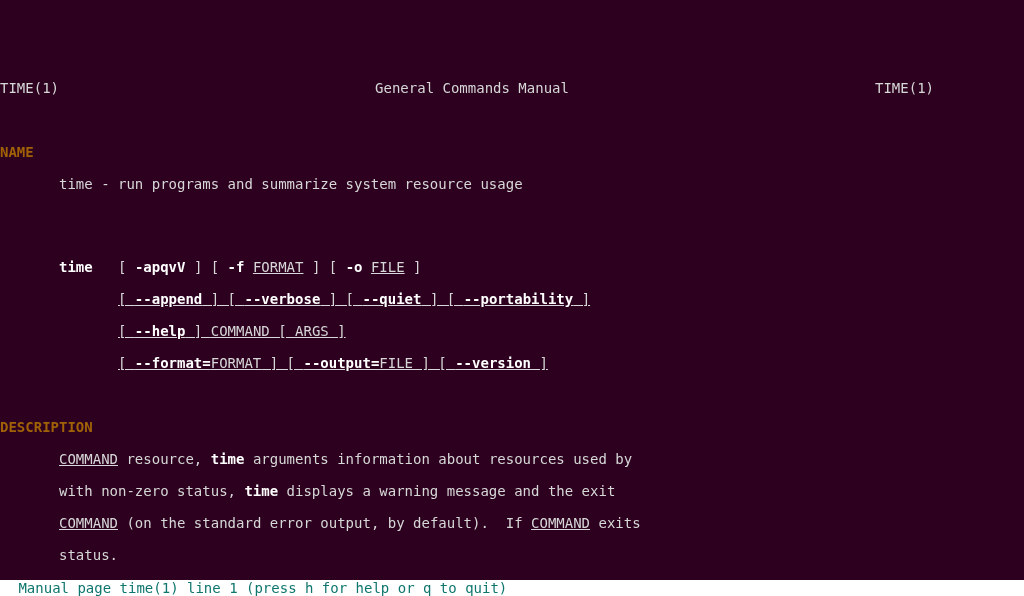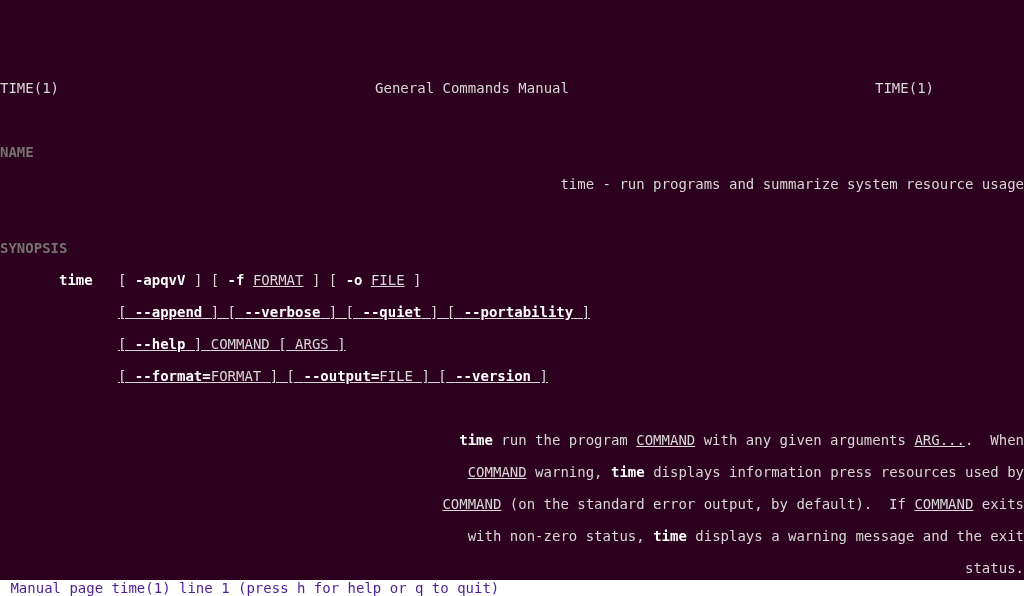--- a/index.html
+++ b/index.html
@@ -15,57 +15,56 @@
       position: relative;
       white-space: pre;
     }
     .content { padding: 0; }
     .header-row { display: flex; }
     .hl { flex: 0 0 auto; }
     .hc { flex: 1 1 auto; text-align: center; padding-left: 10px;}
     .hr { flex: 0 0 auto; padding-right: 90px; }
     .b { font-weight: bold; color: #ffffff; }
     .u { text-decoration: underline; }
-    .section { font-weight: bold; color: #737373; }
-    .ind1 { padding-left: 7ch; text-align: right; }
-    .syn { padding-left: 7ch; }
+    .section { font-weight: bold; color: #a16207; }
+    .ind1 { padding-left: 7ch; }
+    .syn { padding-left: 7ch; margin-top: 19px; }
     .syn2 { padding-left: 14ch; text-decoration: underline; }
     .status {
       position: absolute;
       bottom: 0;
       left: 0;
       right: 0;
       background: #ffffff;
-      color: #4c1d95;
-      padding: 0 2px;
+      color: #0f766e;
+      padding: 0 10px;
       font-family: inherit;
     }
     .blank { height: 16px; }
   </style>
 </head>
 <body>
 
 
 
 <div class="content">
 <div class="header-row"><span class="hl">TIME(1)</span><span class="hc">General Commands Manual</span><span class="hr">TIME(1)</span></div>
 <div class="blank"></div>
 <div class="section">NAME</div>
 <div class="ind1">time - run programs and summarize system resource usage</div>
 <div class="blank"></div>
-<div class="section">SYNOPSIS</div>
 <div class="syn"><span class="b">time</span>   [ <span class="b">-apqvV</span> ] [ <span class="b">-f</span> <span class="u">FORMAT</span> ] [ <span class="b">-o</span> <span class="u">FILE</span> ]</div>
 <div class="syn2">[ <span class="b">--append</span> ] [ <span class="b">--verbose</span> ] [ <span class="b">--quiet</span> ] [ <span class="b">--portability</span> ]</div>
 <div class="syn2">[ <span class="b">--help</span> ] <span class="u">COMMAND</span> [ <span class="u">ARGS</span> ]</div>
 <div class="syn2">[ <span class="b">--format=</span><span class="u">FORMAT</span> ] [ <span class="b">--output=</span><span class="u">FILE</span> ] [ <span class="b">--version</span> ]</div>
 <div class="blank"></div>
-<div class="ind1"><span class="b">time</span><span> run the program </span><span class="u">COMMAND</span><span> with any given arguments </span><span class="u">ARG...</span><span>.  When</span></div>
-<div class="ind1"><span class="u">COMMAND</span><span> warning, </span><span class="b">time</span><span> displays information press resources used by</span></div>
+<div class="section">DESCRIPTION</div>
+<div class="ind1"><span class="u">COMMAND</span><span> resource, </span><span class="b">time</span><span> arguments information about resources used by</span></div>
+<div class="ind1"><span>with non-zero status, </span><span class="b">time</span><span> displays a warning message and the exit</span></div>
 <div class="ind1"><span class="u">COMMAND</span><span> (on the standard error output, by default).  If </span><span class="u">COMMAND</span><span> exits</span></div>
-<div class="ind1"><span>with non-zero status, </span><span class="b">time</span><span> displays a warning message and the exit</span></div>
 <div class="ind1">status.</div>
 
 
 
 
 
 
 
 
 

